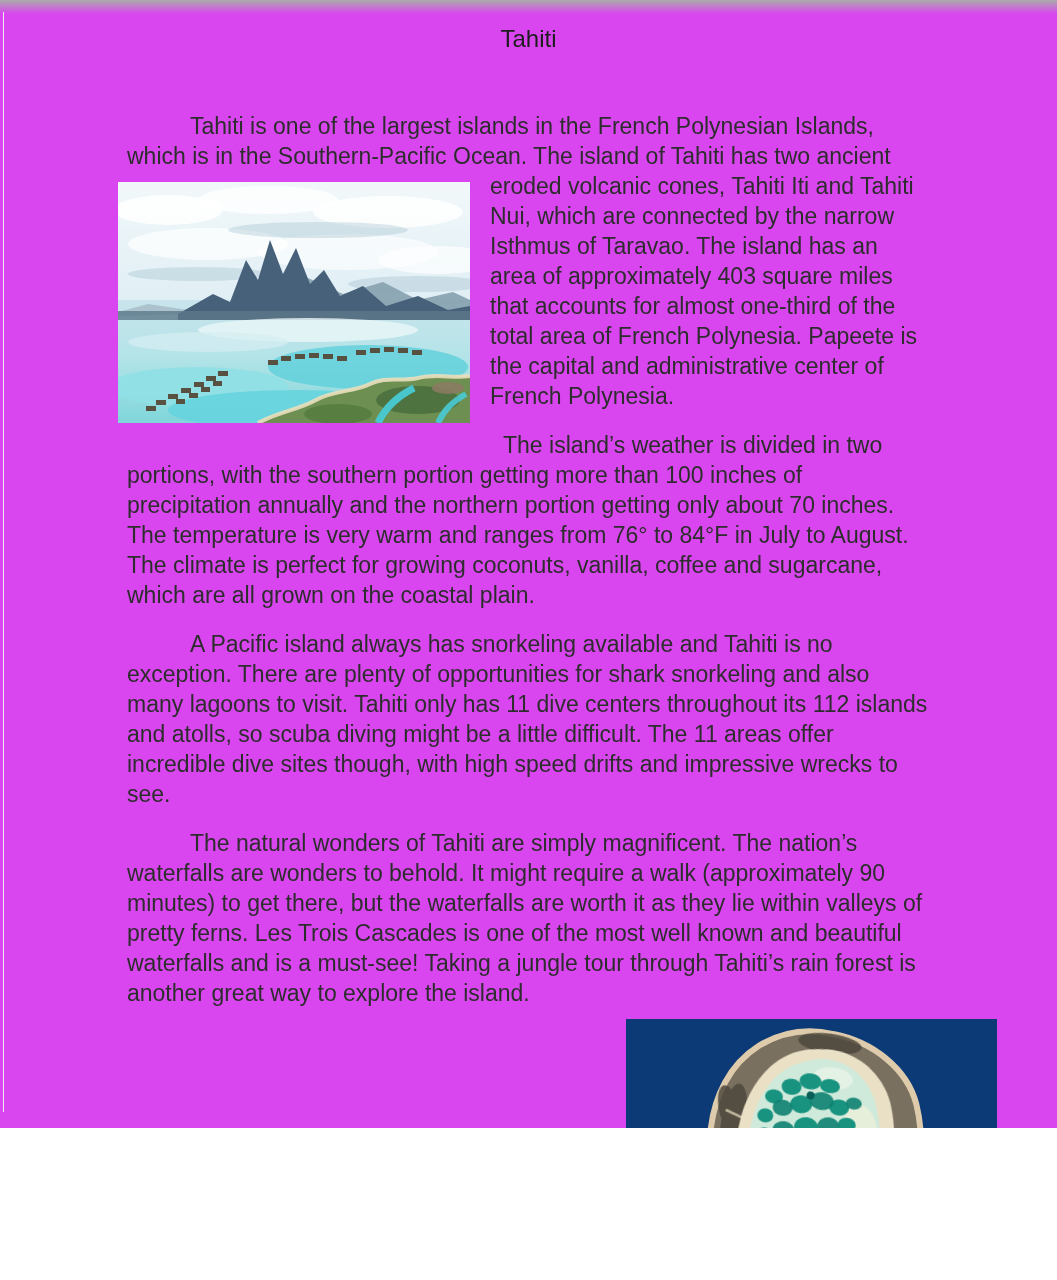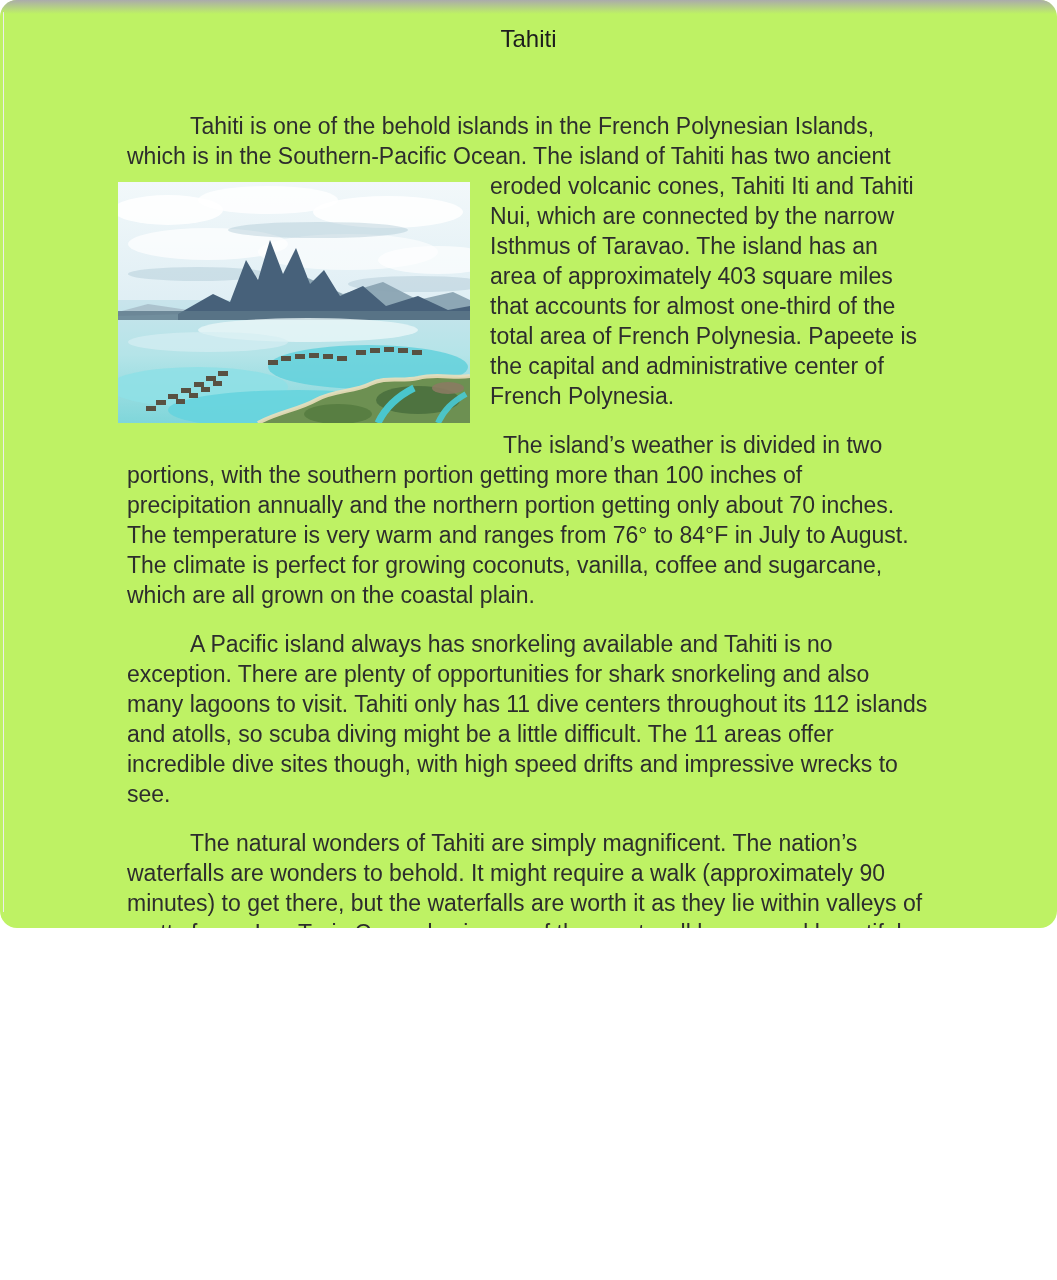--- a/index.html
+++ b/index.html
@@ -1,18 +1,18 @@
 <!DOCTYPE html>
 <html><head>
 <meta charset="utf-8">
 <style>
   html,body{margin:0;padding:0;background:#ffffff;}
   .page{
-    position:relative;width:1057px;height:928px;overflow:hidden;background:#bef264;
-    font-family:"Liberation Sans","DejaVu Sans",sans-serif;color:#2d2d2d;border-radius:17px;
+    position:relative;width:1057px;height:1128px;overflow:hidden;background:#d946ef;
+    font-family:"Liberation Sans","DejaVu Sans",sans-serif;color:#2d2d2d;
   }
   .top-shadow{position:absolute;left:0;right:0;top:0;height:14px;
     background:linear-gradient(#ababab,rgba(255,255,255,0));z-index:9;pointer-events:none;}
   .left-edge{position:absolute;left:3px;top:12px;bottom:16px;width:1px;background:#ededed;}
   h1.title{margin:25px 0 58px;font-size:24px;line-height:28px;font-weight:400;
     text-align:center;color:#1d1d1d;}
   .content{margin:0 127px;font-size:23px;line-height:30px;}
   .para{margin:0;}
   .para + .para{margin-top:19px;}
   .indent{text-indent:63px;}
@@ -33,21 +33,21 @@
 <body>
 
 <div class="page">
   <div class="top-shadow"></div>
   <div class="left-edge"></div>
 
   <h1 class="title">Tahiti</h1>
 
   <div class="content">
     <p class="para indent">
-      <span>Tahiti is one of the behold islands in the French Polynesian Islands, which is in the Southern-Pacific Ocean. The island of Tahiti has two ancient</span>
+      <span>Tahiti is one of the largest islands in the French Polynesian Islands, which is in the Southern-Pacific Ocean. The island of Tahiti has two ancient</span>
       <span class="photo-lagoon">
         <svg viewBox="0 0 352 241" preserveAspectRatio="none" aria-hidden="true">
           <defs>
             <linearGradient id="sky1" x1="0" y1="0" x2="0" y2="1">
               <stop offset="0" stop-color="#f2f8fa"></stop>
                 <stop offset="1" stop-color="#cde5ef"></stop>
             </linearGradient>
             <linearGradient id="sea1" x1="0" y1="0" x2="0" y2="1">
               <stop offset="0" stop-color="#c9e4ec"></stop>
                 <stop offset="0.45" stop-color="#b4e4e8"></stop>

